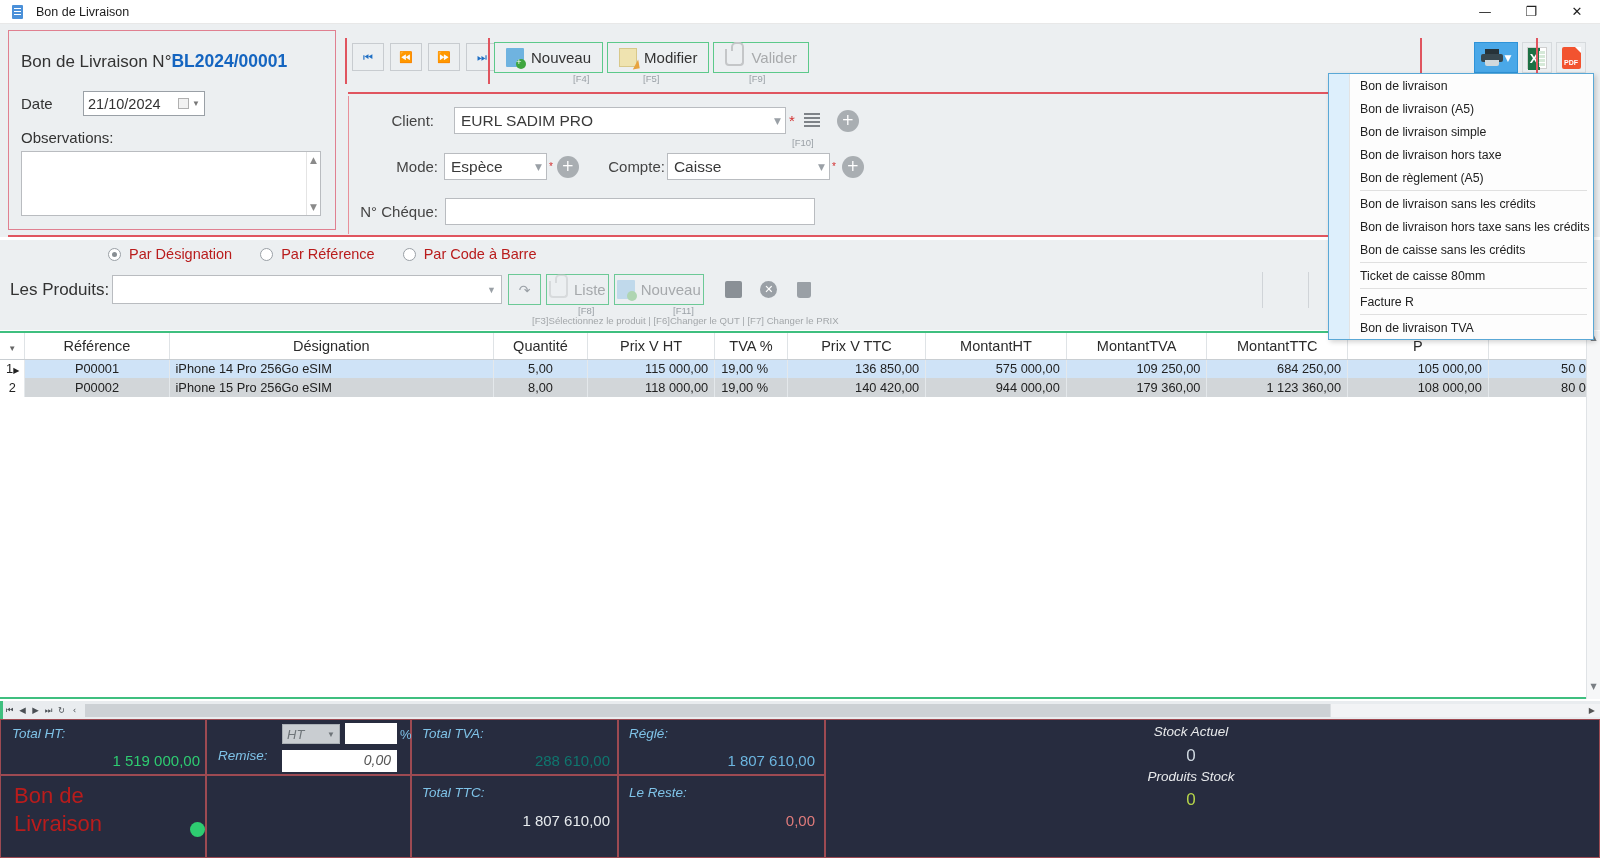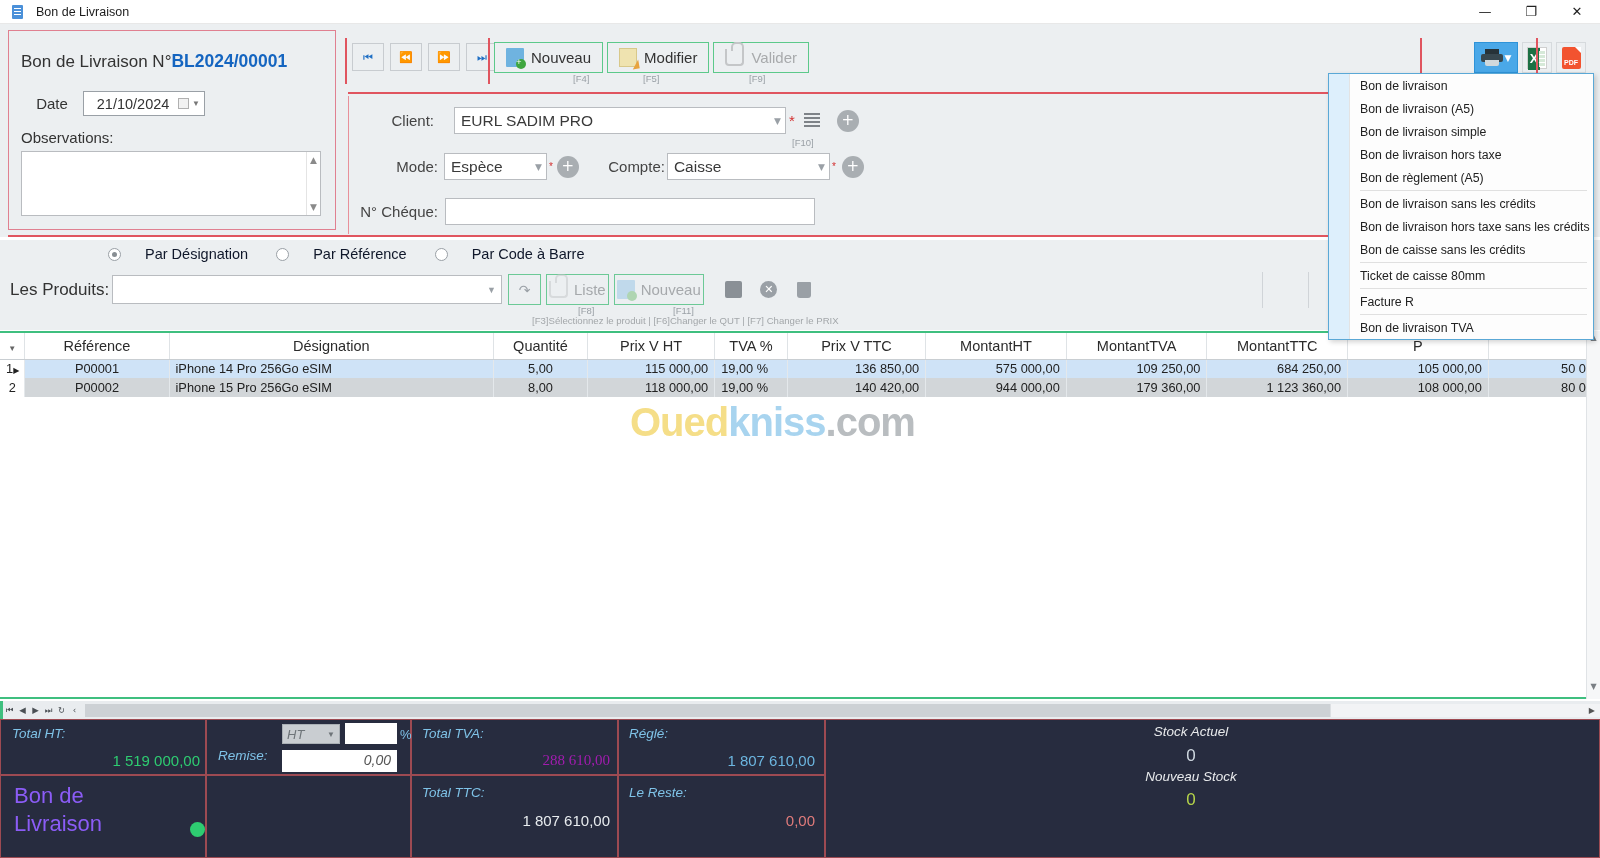--- a/index.html
+++ b/index.html
@@ -35,21 +35,21 @@
 
   
   .topband {
     position: absolute; left: 0; top: 24px; width: 1600px; height: 213px;
     background: #eceff1;
   }
 
   
   .leftpanel {
     position: absolute; left: 8px; top: 30px; width: 328px; height: 200px;
-    border: 1.5px solid #e08090; background: #eceff1; text-align: center;
+    border: 1.5px solid #e08090; background: #eceff1;
   }
   .bl-title { position: absolute; left: 12px; top: 20px; font-size: 17px; color: #333; }
   .bl-title b { color: #1565c0; font-size: 17.5px; }
   .date-row { position: absolute; left: 12px; top: 60px; display: flex; align-items: center; }
   .date-lbl { font-size: 15px; color: #333; width: 62px; }
   .date-box {
     width: 122px; height: 25px; background: #fff; border: 1px solid #9aa0a6;
     display: flex; align-items: center; padding: 0 4px; font-size: 14.5px; color: #333;
   }
   .date-box .dval { flex: 1; }
@@ -169,21 +169,21 @@
     height: 23px; display: flex; align-items: center; padding-left: 10px;
     font-size: 12.3px; color: #222;
   }
   .dd-sep { height: 1px; background: #e0e0e0; margin: 1px 6px 1px 10px; }
 
   
   .prodband {
     position: absolute; left:0; top: 240px; width:1600px; height: 90px; background:#eceff1;
   }
   .radios { position: absolute; left: 108px; top: 246px; display:flex; gap: 28px; }
-  .radio { display:flex; align-items:center; gap:24px; font-size:14.5px; color:#0f172a; }
+  .radio { display:flex; align-items:center; gap:8px; font-size:14.5px; color:#b91c1c; }
   .rdot { width:13px;height:13px;border-radius:50%;border:1px solid #9aa0a6;background:#fff; position:relative; }
   .rdot.on::after { content:""; position:absolute; left:3px;top:3px;width:5px;height:5px;
                     border-radius:50%; background:#888e93; }
   .prodlbl { position:absolute; left:10px; top:280px; font-size:17px; color:#333; }
   .prodsel {
     position:absolute; left:112px; top:275px; width:390px; height:29px;
     background:#fff; border:1px solid #b9bcc0; display:flex; align-items:center; padding:0 5px;
   }
   .prodbtns { position:absolute; left:508px; top:274px; display:flex; gap:5px; align-items:center; }
   .pbtn { height:31px; border:1px solid #6cc996; background:#eceff1; display:flex;
@@ -239,21 +239,21 @@
                 font-family:"DejaVu Sans", sans-serif; line-height:13px; }
 
   
   .footer {
     position:absolute; left:0; top:719px; width:1600px; height:139px; background:#272c3f;
   }
   .fcell { position:absolute; border:1px solid #9d4a52; }
   .flab { position:absolute; font-style:italic; font-size:13.5px; color:#7fc3e8; }
   .fval { position:absolute; font-size:15px; }
 
-  .bigtitle { position:absolute; left:14px; top:782px; font-size:22px; color:#8b5cf6; line-height:28px; }
+  .bigtitle { position:absolute; left:14px; top:782px; font-size:22px; color:#b91c1c; line-height:28px; }
   .greendot { position:absolute; left:190px; top:822px; width:15px;height:15px;
               border-radius:50%; background:#2ecc71; }
   .remisesel {
     position:absolute; left:282px; top:724px; width:58px; height:20px; background:#c9cdd1;
     border:1px solid #aab0b5; display:flex; align-items:center; padding:0 4px;
     font-size:13px; color:#6e7479; font-style:italic;
   }
   .remisepct { position:absolute; left:345px; top:723px; width:52px;height:21px; background:#fff; }
   .pctsym { position:absolute; left:400px; top:727px; font-size:13px; color:#7fc3e8; }
   .remiseval {
@@ -522,23 +522,20 @@
         <td class="r">944 000,00</td>
         <td class="r">179 360,00</td>
         <td class="r">1 123 360,00</td>
         <td class="r">108 000,00</td>
         <td class="r">80 000,00</td>
       </tr>
     </tbody>
       </table>
   </div>
 
-  <div class="watermark">
-    <span class="wm-a">Oued</span><span class="wm-b">kniss</span><span class="wm-c">.com</span>
-  </div>
 
   <div class="vscroll">
     <div class="ar" style="margin-top:2px;">▲</div>
     <div class="ar" style="margin-top:340px;">▼</div>
   </div>
 
   <div class="navstrip">
     <span class="ctl">⏮</span>
     <span class="ctl">◀</span>
     <span class="ctl">▶</span>
@@ -569,35 +566,35 @@
   <div class="flab" style="left:218px;top:726px;margin-top:22px;">Remise:</div>
   <div class="remisesel">
     <span style="flex:1">HT</span>
     <span style="font-size:8px;">▼</span>
   </div>
   <div class="remisepct"></div>
   <div class="pctsym">%</div>
   <div class="remiseval">0,00</div>
 
   <div class="flab" style="left:422px;top:726px;">Total TVA:</div>
-  <div class="fval" style="left:420px;top:752px;width:190px;text-align:right;color:#a21caf;font-family:Liberation Serif, serif;">288 610,00</div>
+  <div class="fval" style="left:420px;top:752px;width:190px;text-align:right;color:#0f766e;">288 610,00</div>
 
   <div class="flab" style="left:629px;top:726px;">Réglé:</div>
   <div class="fval" style="left:625px;top:752px;width:190px;text-align:right;color:#6cb6e0;">1 807 610,00</div>
 
   <div class="flab" style="left:422px;top:785px;">Total TTC:</div>
   <div class="fval" style="left:420px;top:812px;width:190px;text-align:right;color:#e8ecef;">1 807 610,00</div>
 
   <div class="flab" style="left:629px;top:785px;">Le Reste:</div>
   <div class="fval" style="left:625px;top:812px;width:190px;text-align:right;color:#e07b7b;">0,00</div>
 
   <div class="bigtitle">
     <div>Bon de</div>
     <div>Livraison</div>
   </div>
   <div class="greendot"></div>
 
   <div class="stocklab" style="left:1041px;top:724px;">Stock Actuel</div>
   <div class="stockval" style="left:1041px;top:746px;color:#cfd8e0;">0</div>
-  <div class="stocklab" style="left:1041px;top:769px;">Nouveau Stock</div>
+  <div class="stocklab" style="left:1041px;top:769px;">Produits Stock</div>
   <div class="stockval" style="left:1041px;top:790px;color:#b5d44a;">0</div>
 
 </div>
 
 </body></html>

